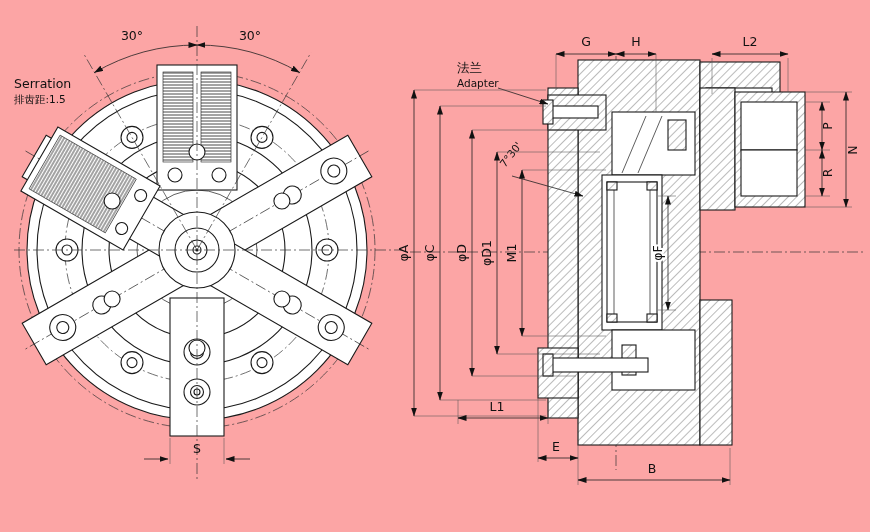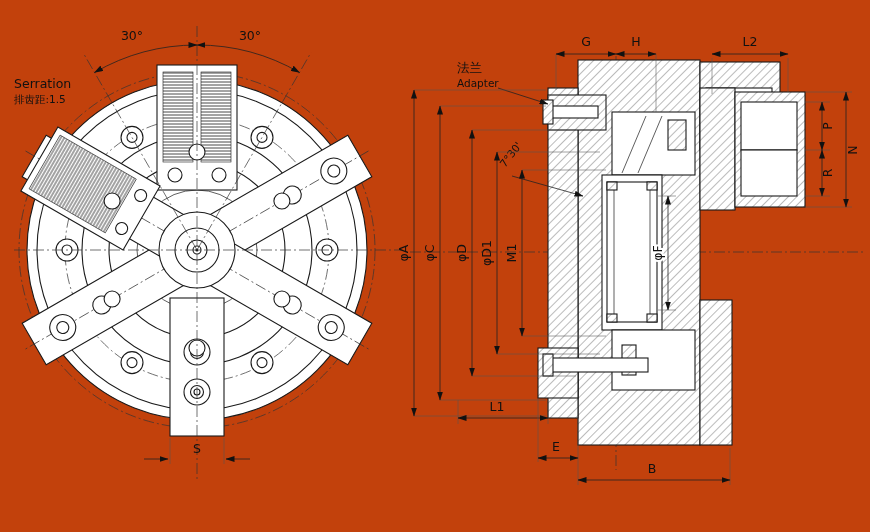--- a/index.html
+++ b/index.html
@@ -1,17 +1,17 @@
 <!DOCTYPE html>
 <html><head>
 <meta charset="utf-8">
 <title>Drawing</title>
 <style>
   html,body{margin:0;padding:0;background:#fff;}
-  .canvas{width:870px;height:532px;background:#c2410c;position:relative;overflow:hidden;}
+  .canvas{width:870px;height:532px;background:#fca5a5;position:relative;overflow:hidden;}
   svg{display:block;}
   .s   {stroke:#1a1a1a;stroke-width:1.1;fill:none;}
   .sf  {stroke:#1a1a1a;stroke-width:1.1;fill:#ffffff;}
   .hat {stroke:#1a1a1a;stroke-width:1.1;fill:url(#hatch);}
   .ser {stroke:#1a1a1a;stroke-width:0.6;fill:url(#serr);}
   .cl  {stroke:#333;stroke-width:0.7;fill:none;stroke-dasharray:11 3 2 3;}
   .dim {stroke:#222;stroke-width:0.8;fill:none;}
   .ext {stroke:#555;stroke-width:0.55;fill:none;}
   .thin{stroke:#1a1a1a;stroke-width:0.7;fill:none;}
   text {font-family:"DejaVu Sans","Liberation Sans",sans-serif;font-size:12.5px;fill:#111;}

